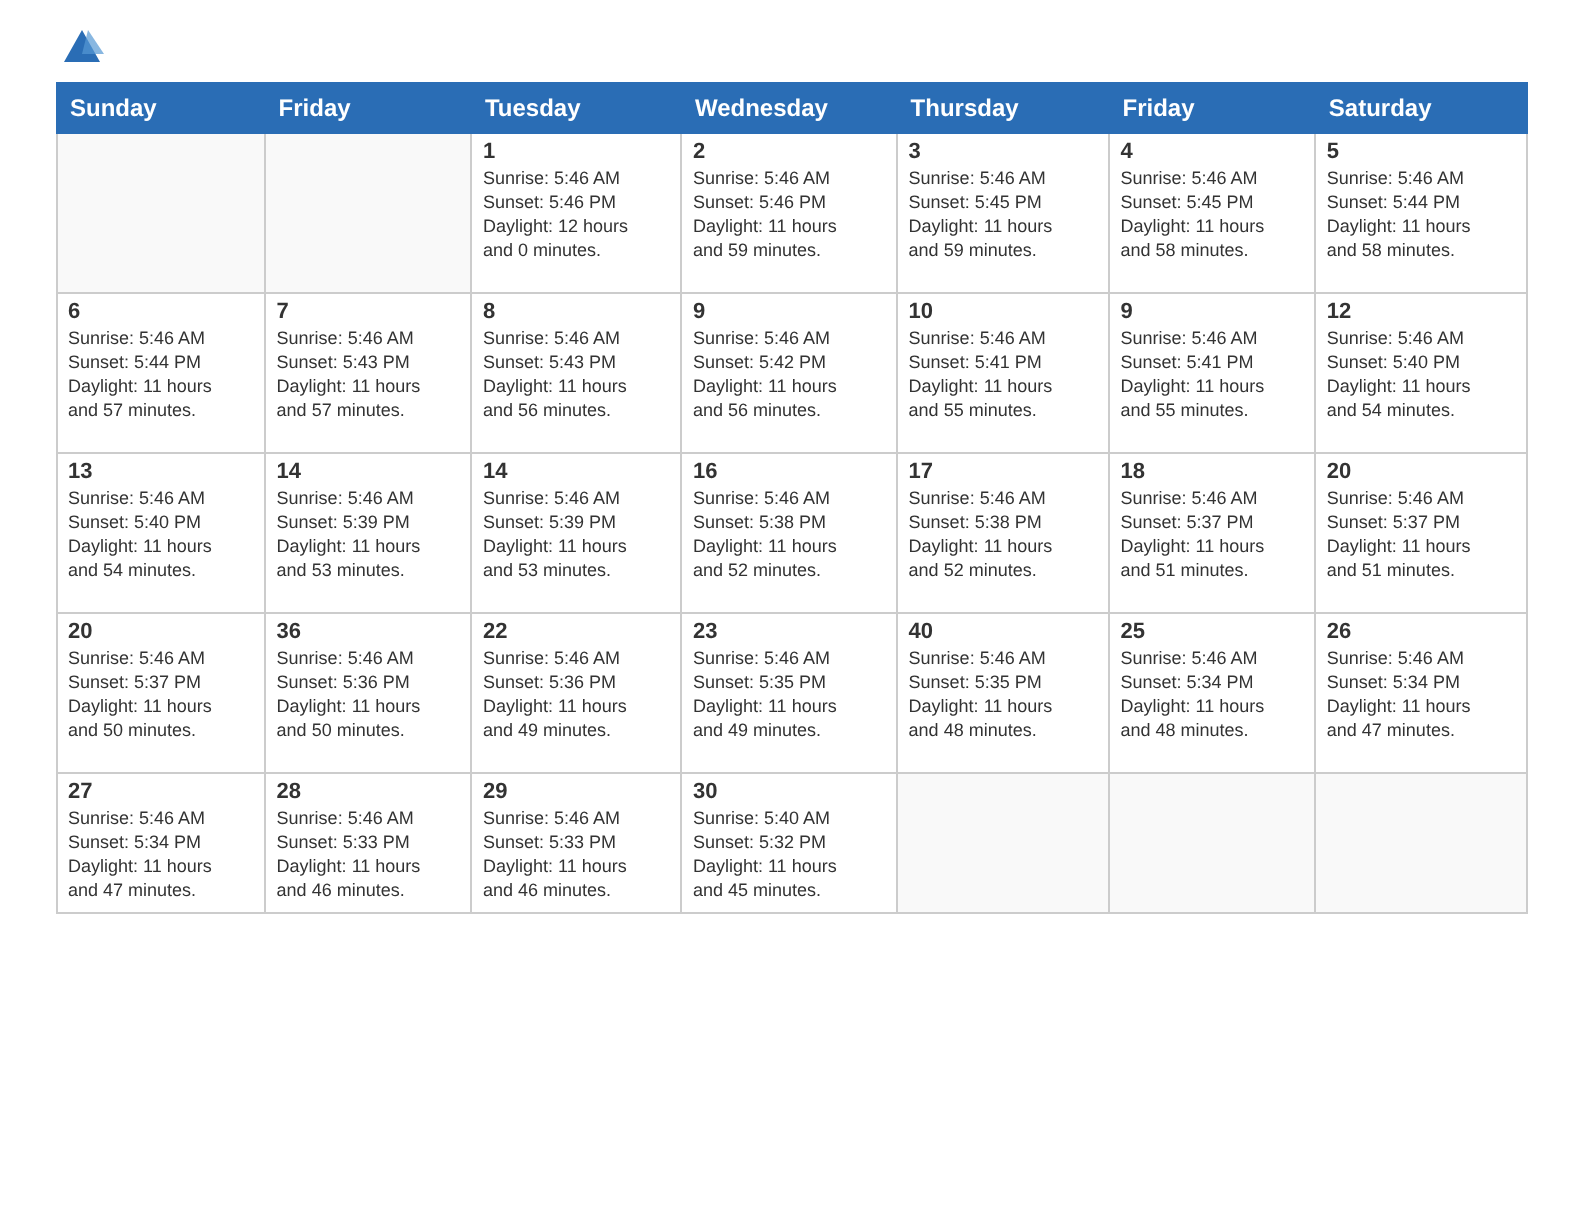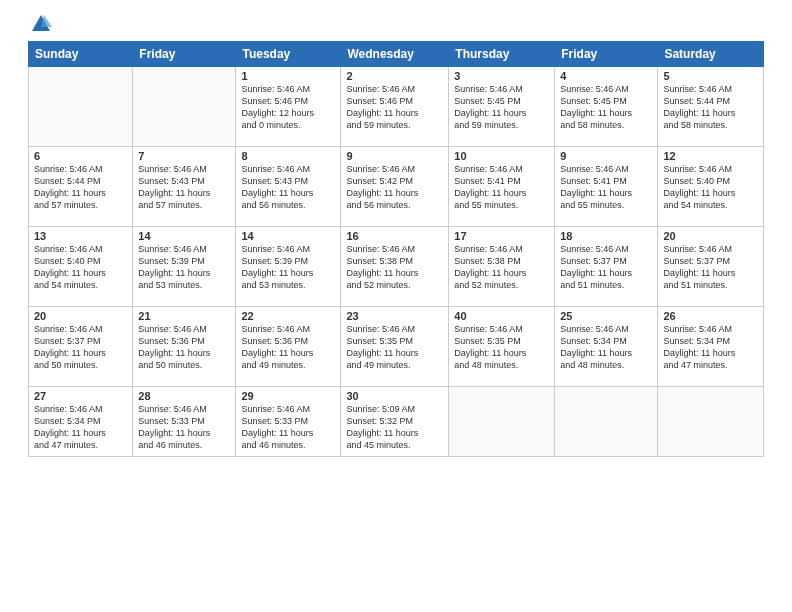--- a/index.html
+++ b/index.html
@@ -258,21 +258,21 @@
         </tr>
         <tr>
           <td>
             <span class="day-number">20</span>
             <div class="day-info" style="white-space: pre-line;">Sunrise: 5:46 AM
 Sunset: 5:37 PM
 Daylight: 11 hours
 and 50 minutes.</div>
           </td>
           <td>
-            <span class="day-number">21</span>
+            <span class="day-number">36</span>
             <div class="day-info" style="white-space: pre-line;">Sunrise: 5:46 AM
 Sunset: 5:36 PM
 Daylight: 11 hours
 and 50 minutes.</div>
           </td>
           <td>
             <span class="day-number">22</span>
             <div class="day-info" style="white-space: pre-line;">Sunrise: 5:46 AM
 Sunset: 5:36 PM
 Daylight: 11 hours
@@ -324,21 +324,21 @@
           </td>
           <td>
             <span class="day-number">29</span>
             <div class="day-info" style="white-space: pre-line;">Sunrise: 5:46 AM
 Sunset: 5:33 PM
 Daylight: 11 hours
 and 46 minutes.</div>
           </td>
           <td>
             <span class="day-number">30</span>
-            <div class="day-info" style="white-space: pre-line;">Sunrise: 5:09 AM
+            <div class="day-info" style="white-space: pre-line;">Sunrise: 5:40 AM
 Sunset: 5:32 PM
 Daylight: 11 hours
 and 45 minutes.</div>
           </td>
           <td class="empty"></td>
           <td class="empty"></td>
           <td class="empty"></td>
         </tr>
       </tbody>
   </table>

